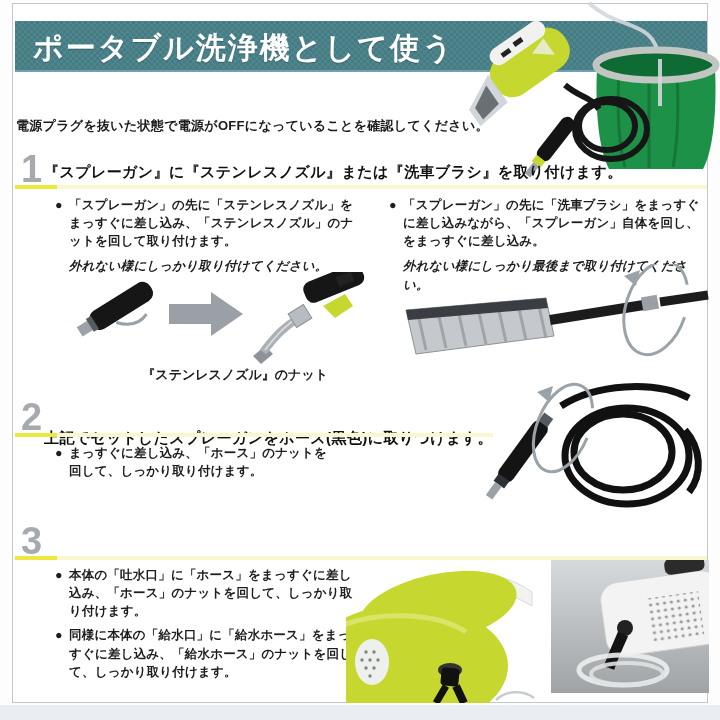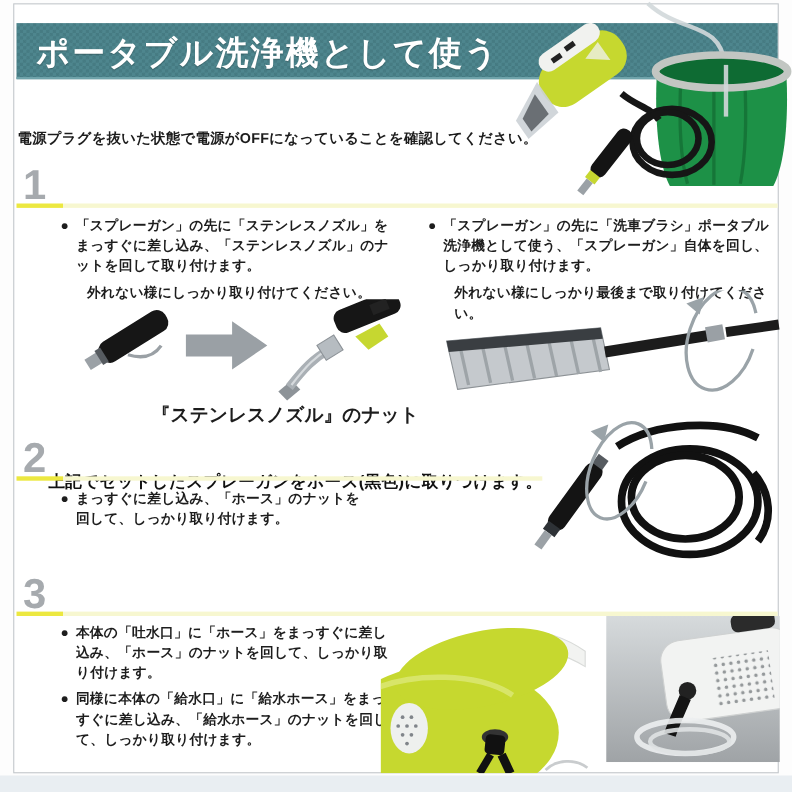--- a/index.html
+++ b/index.html
@@ -32,23 +32,23 @@
               color:#a6aaae; }
   .step-title { position:absolute; font-size:15px; font-weight:bold; color:#111;
                 letter-spacing:.4px; white-space:nowrap; }
   .rule { position:absolute; height:4px;
           background:linear-gradient(to right,#ece840 0px,#ece840 42px,#f7f7d0 42px); }
 
   .bullet-col { position:absolute; font-size:12.5px; font-weight:bold; color:#1d1d1d;
                 line-height:1.45; letter-spacing:.2px; }
   .bullet-row { display:flex; }
   .marker { flex:0 0 14px; }
-  .note { margin-left:24px; margin-top:7px; }
-  .caption { position:absolute; font-size:17px; font-weight:bold; color:#1d1d1d;
-             text-align:left; white-space:nowrap; }
+  .note { margin-left:14px; margin-top:7px;font-style:italic; }
+  .caption { position:absolute; font-size:13px; font-weight:bold; color:#1d1d1d;
+             text-align:right; white-space:nowrap; }
 
   
   .img-box { position:absolute; }
   .photo-frame { position:absolute; overflow:hidden; }
 </style>
 </head>
 <body>
 
 <div class="canvas">
   <div class="bottom-strip"></div>
@@ -92,34 +92,35 @@
           <rect x="88" y="112" width="15" height="52" rx="7" fill="#141414"></rect>
           <rect x="90" y="162" width="11" height="8" fill="#c6d730"></rect>
           <rect x="92" y="170" width="7" height="14" fill="#9ba1a6"></rect>
         </g>
       </svg>
     </div>
 
     <div class="intro">電源プラグを抜いた状態で電源がOFFになっていることを確認してください。</div>
 
     <div class="step-num" style="left:8px; top:150px;">1</div>
+    <div class="step-title" style="left:31px; top:159px;">『スプレーガン』に『ステンレスノズル』または『洗車ブラシ』を取り付けます。</div>
     <div class="rule" style="left:2px; top:181px; width:692px;"></div>
 
     <div class="bullet-col" style="left:42px; top:192px; width:310px;">
       <div class="bullet-row">
         <span class="marker">●</span>
         <span>「スプレーガン」の先に「ステンレスノズル」をまっすぐに差し込み、「ステンレスノズル」のナットを回して取り付けます。</span>
       </div>
       <div class="note">外れない様にしっかり取り付けてください。</div>
     </div>
 
     <div class="bullet-col" style="left:376px; top:192px; width:316px;">
       <div class="bullet-row">
         <span class="marker">●</span>
-        <span>「スプレーガン」の先に「洗車ブラシ」ポータブル洗浄機として使う、「スプレーガン」自体を回し、しっかり取り付けます。</span>
+        <span>「スプレーガン」の先に「洗車ブラシ」をまっすぐに差し込みながら、「スプレーガン」自体を回し、をまっすぐに差し込み。</span>
       </div>
       <div class="note">外れない様にしっかり最後まで取り付けてください。</div>
     </div>
 
     <div class="img-box" style="left:28px; top:268px; width:335px; height:96px;">
       <svg width="335" height="96" viewBox="0 0 335 96">
 
         <g transform="rotate(-32 70 42)">
           <rect x="48" y="30" width="70" height="21" rx="9" fill="#161616"></rect>
           <rect x="34" y="35" width="16" height="11" fill="#9ba1a6"></rect>

